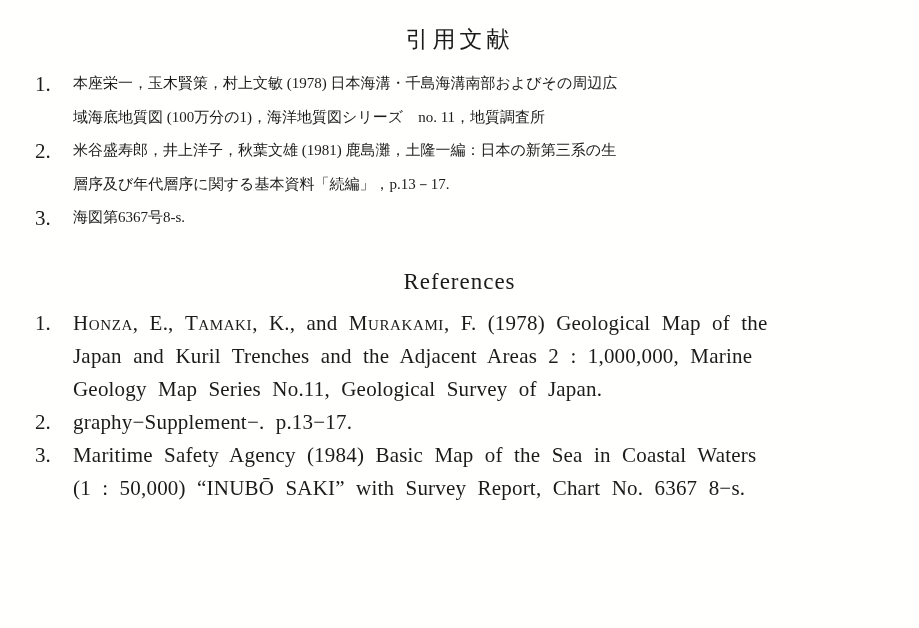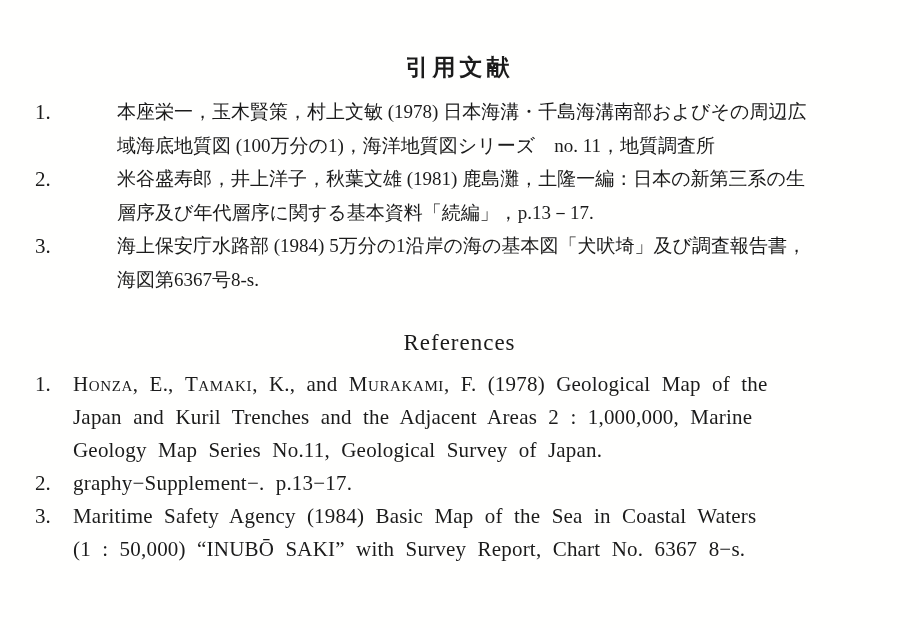--- a/index.html
+++ b/index.html
@@ -20,45 +20,43 @@
   }
   .section-title {
     text-align: center;
     font-size: 23px;
     font-weight: normal;
     margin: 0;
     letter-spacing: 1px;
   }
   .section-title.jp {
     letter-spacing: 4px;
-    font-weight: 700;
-    margin-top: 28px;
+    font-weight: 400;
   }
   .ref-list {
     margin: 12px 0 0 0;
     padding: 0 36px 0 0;
     list-style: none;
   }
   .ref-item {
     position: relative;
     padding-left: 73px;
     margin: 0;
   }
   .ref-num {
     position: absolute;
     left: 35px;
     top: 0;
     font-size: 21px;
     line-height: 34px;
   }
   .jp-sec .ref-line {
-    font-size: 19px;
+    font-size: 15px;
     line-height: 33.5px;
     white-space: nowrap;
-    margin-left: 44px;
   }
   .en-sec .ref-num { line-height: 33px; }
   .en-sec .ref-line {
     font-size: 21px;
     line-height: 33px;
     word-spacing: 0.28em;
     letter-spacing: 0.2px;
     white-space: nowrap;
   }
   .en-sec { margin-top: 34px; }
@@ -78,21 +76,20 @@
         <div class="ref-line">本座栄一，玉木賢策，村上文敏 (1978) 日本海溝・千島海溝南部およびその周辺広</div>
         <div class="ref-line">域海底地質図 (100万分の1)，海洋地質図シリーズ　no. 11，地質調査所</div>
       </li>
       <li class="ref-item">
         <span class="ref-num">2.</span>
         <div class="ref-line">米谷盛寿郎，井上洋子，秋葉文雄 (1981) 鹿島灘，土隆一編：日本の新第三系の生</div>
         <div class="ref-line">層序及び年代層序に関する基本資料「続編」，p.13－17.</div>
       </li>
       <li class="ref-item">
         <span class="ref-num">3.</span>
-        <div class="ref-line">海上保安庁水路部 (1984) 5万分の1沿岸の海の基本図「犬吠埼」及び調査報告書，</div>
         <div class="ref-line">海図第6367号8-s.</div>
       </li>
     </ol>
   </div>
 
   <div class="en-sec">
     <h1 class="section-title">References</h1>
 
     <ol class="ref-list">
       <li class="ref-item">

